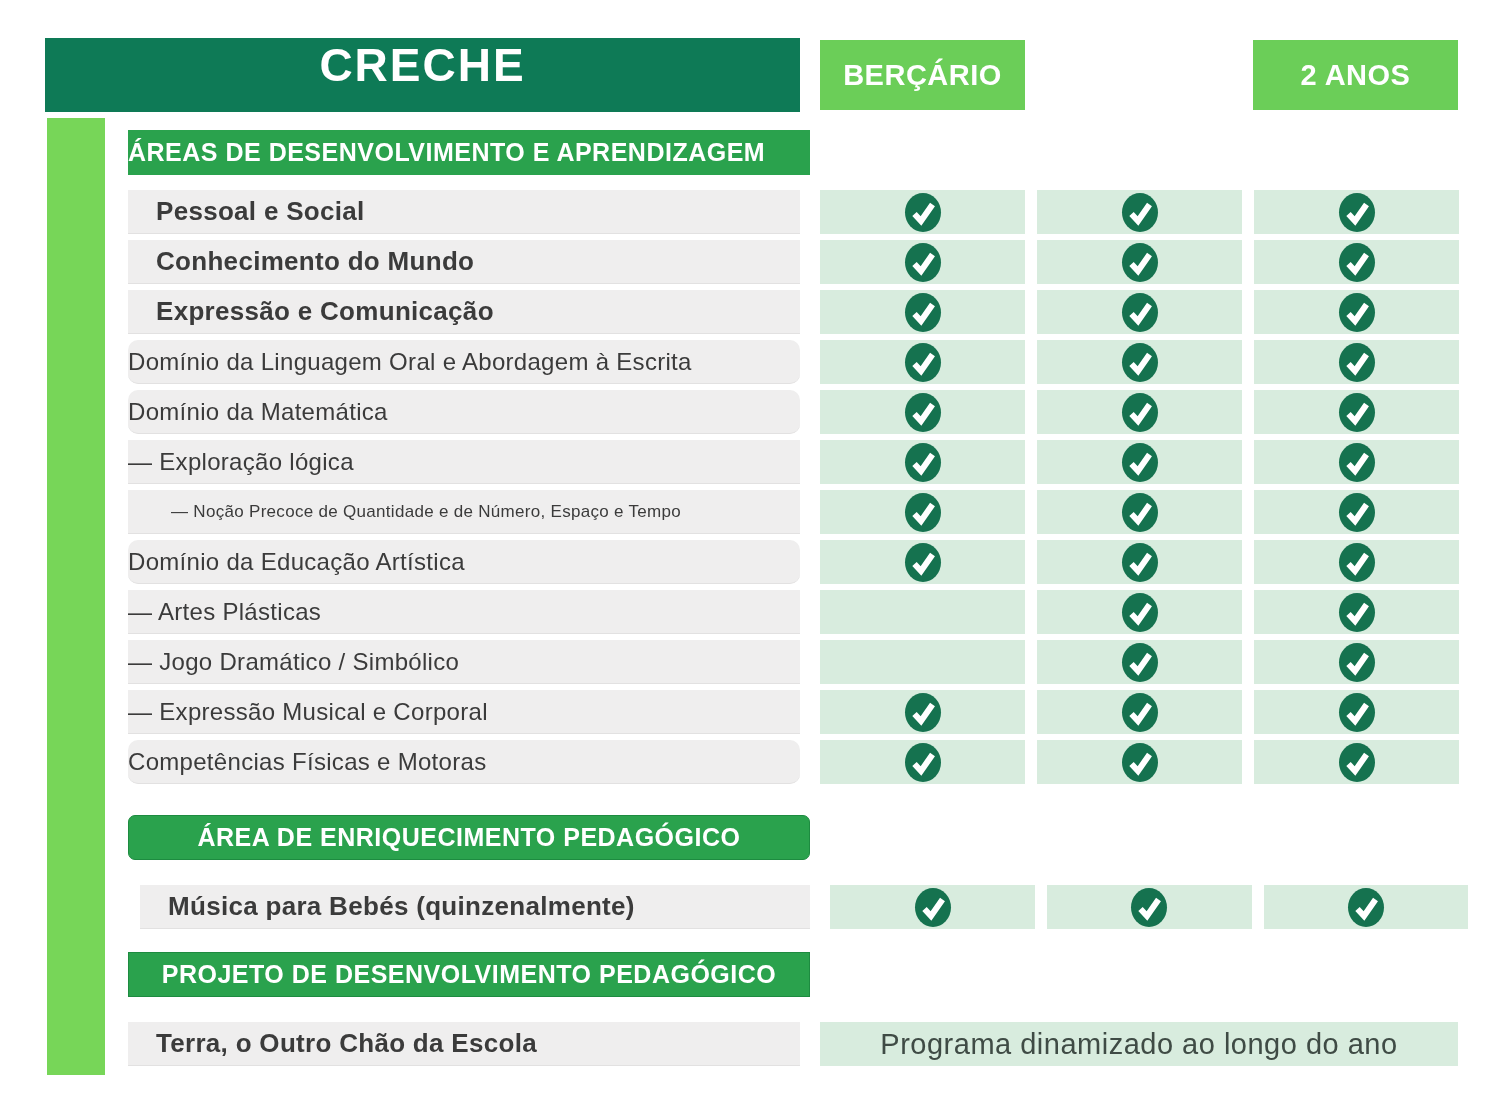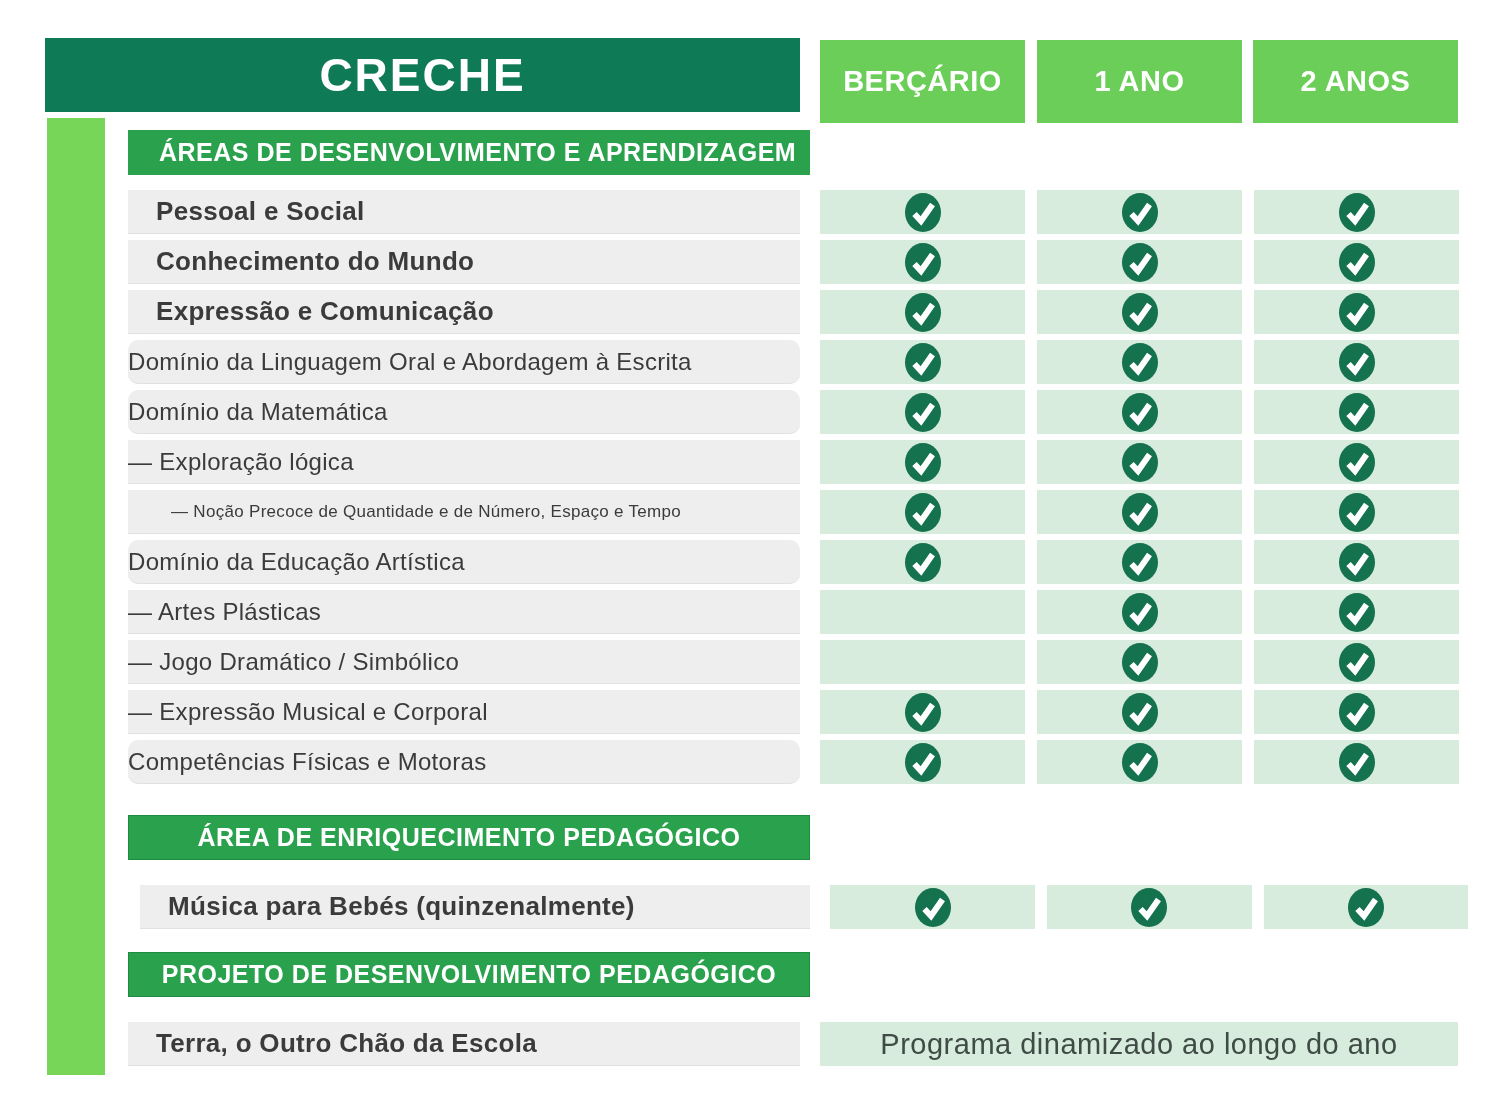--- a/index.html
+++ b/index.html
@@ -6,27 +6,27 @@
   body{
     width:1500px;height:1115px;background:#ffffff;overflow:hidden;position:relative;
     font-family:"Liberation Sans", sans-serif;
   }
   .page{position:absolute;inset:0;}
 
   
   .creche-bar{
     position:absolute;left:45px;top:38px;width:755px;height:74px;
     background:var(--header-dark-green);
-    display:flex;align-items:center;justify-content:center;
+    display:flex;align-items:flex-start;justify-content:center;
     color:#ffffff;font-weight:700;font-size:46px;letter-spacing:2px;
   }
 
   
   .col-header{
-    position:absolute;top:40px;height:83px;width:205px;
+    position:absolute;top:40px;height:70px;width:205px;
     background:var(--column-header-green);
     display:flex;align-items:center;justify-content:center;
     color:#ffffff;font-weight:700;font-size:29px;letter-spacing:0.5px;
   }
   .c1{left:820px;} .c2{left:1037px;} .c3{left:1253px;}
 
   
   .left-strip{
     position:absolute;left:47px;top:118px;width:58px;height:957px;
     background:var(--left-strip-green);
@@ -34,24 +34,24 @@
 
   
   .content{position:absolute;left:128px;top:130px;width:1340px;}
 
   .section-bar{
     width:682px;height:45px;box-sizing:border-box;
     background:var(--section-bar-green);
     display:flex;align-items:center;
     color:#ffffff;font-weight:700;font-size:25px;letter-spacing:0.5px;
   }
-  .section-bar.left{padding-left:31px;}
+  .section-bar.left{padding-left:0;}
   .section-bar.center{justify-content:center;border:1px solid #1d8b40;}
   #main-rows{margin-top:15px;}
-  .bar2{margin-top:31px;}
+  .bar2{margin-top:31px;border-radius:7px;}
   #enrich-rows{margin-top:25px;margin-left:12px;}
   .bar3{margin-top:23px;}
   #project-rows{margin-top:25px;}
 
   .row{display:flex;height:44px;margin-bottom:6px;}
   .label-cell{
     width:672px;box-sizing:border-box;background:var(--gray-cell);
     display:flex;align-items:center;color:var(--label-text);letter-spacing:0.3px;
     border-bottom:1px solid #e2e1e1;
   }
@@ -84,21 +84,20 @@
 </head>
 <body>
 
 <div class="page">
 
   <div class="creche-bar">
     <span>CRECHE</span>
   </div>
 
   <div class="col-header c1">BERÇÁRIO</div>
-  <div class="col-header c2">1 ANO</div>
   <div class="col-header c3">2 ANOS</div>
 
   <div class="left-strip"></div>
 
   <div class="content">
     <div class="section-bar left">ÁREAS DE DESENVOLVIMENTO E APRENDIZAGEM</div>
     <div id="main-rows">
         <div class="row">
           <div class="cell label-cell bold">Pessoal e Social</div>
           <div class="check-cell">

